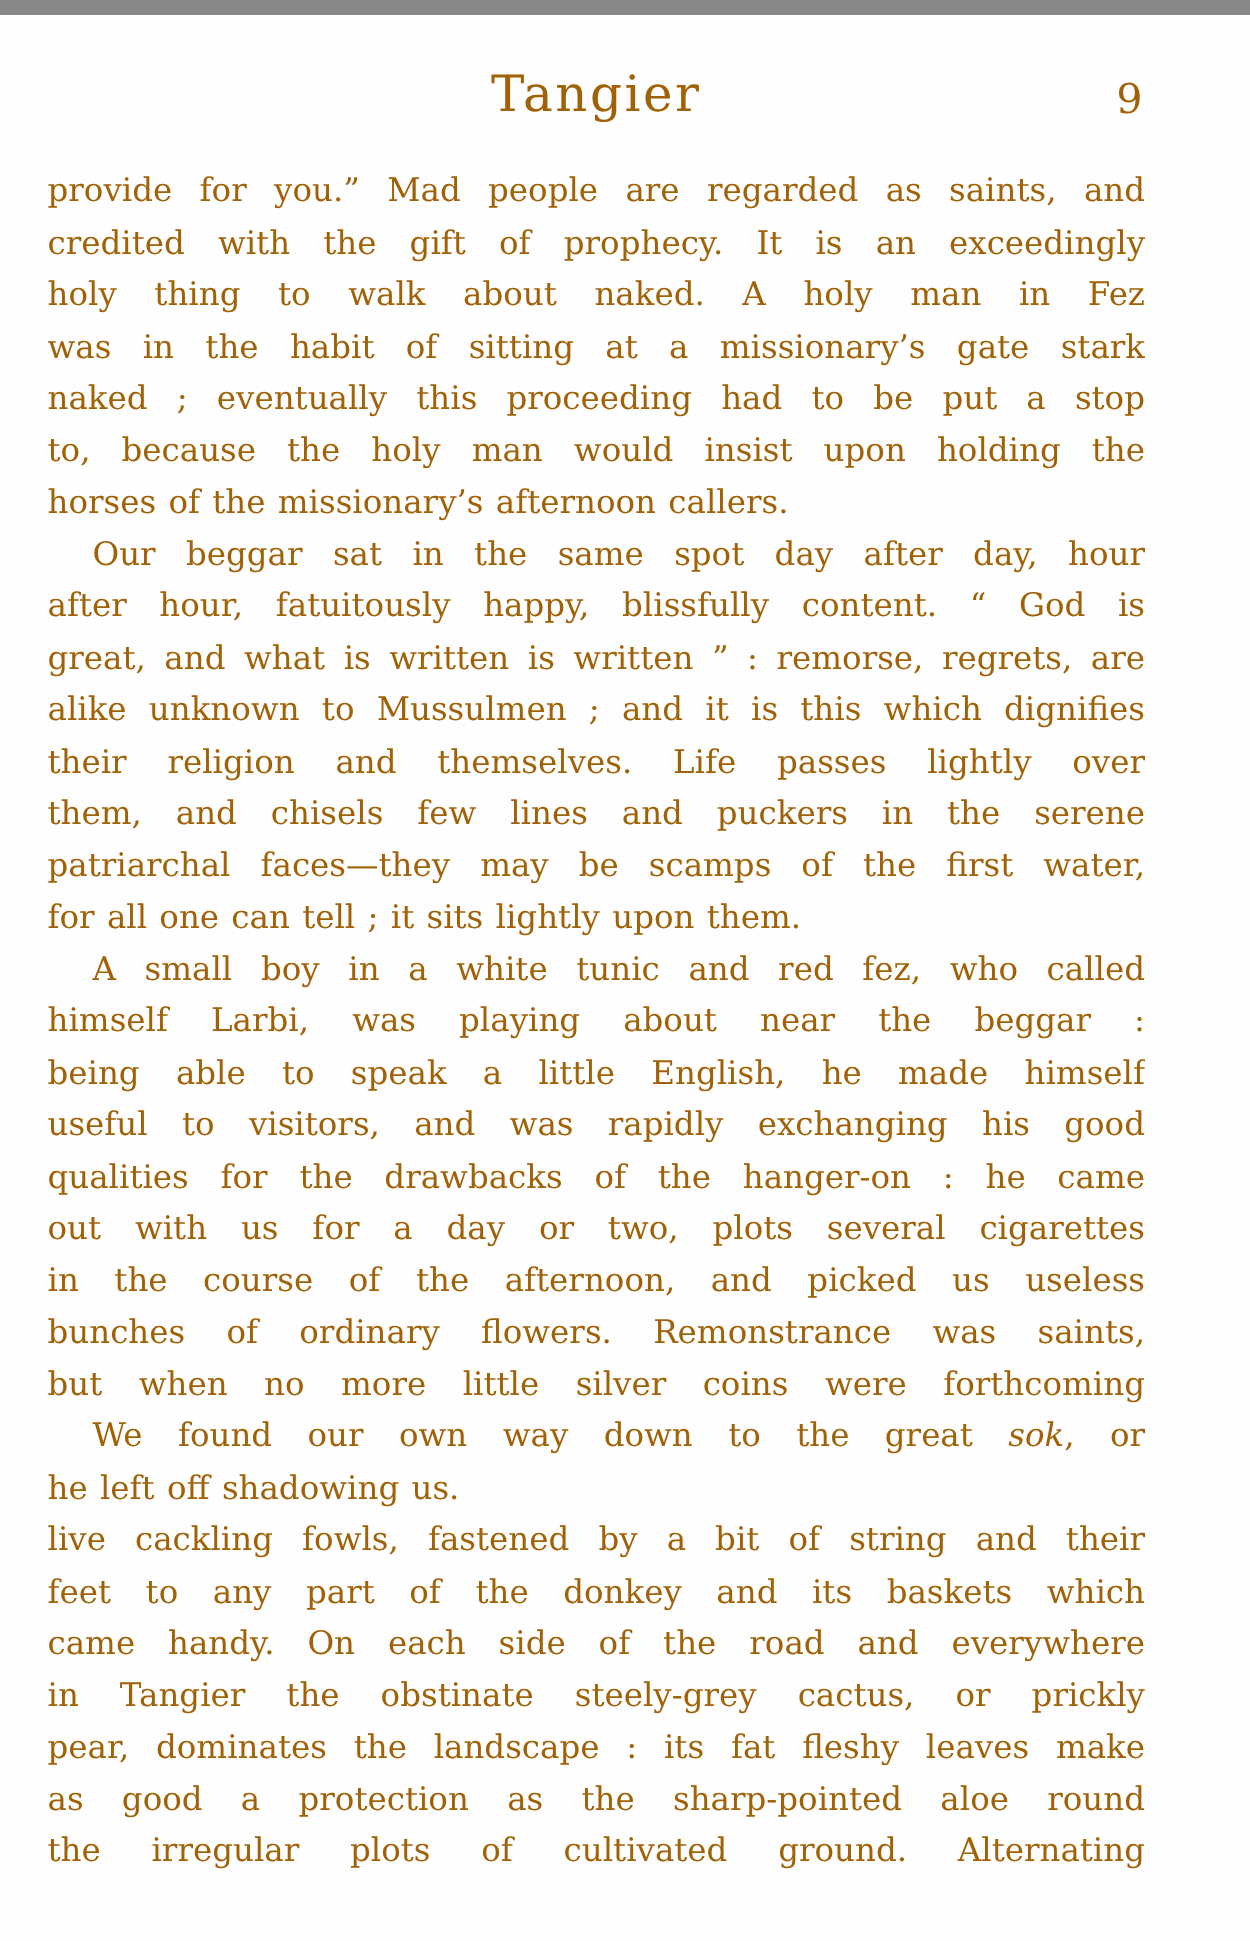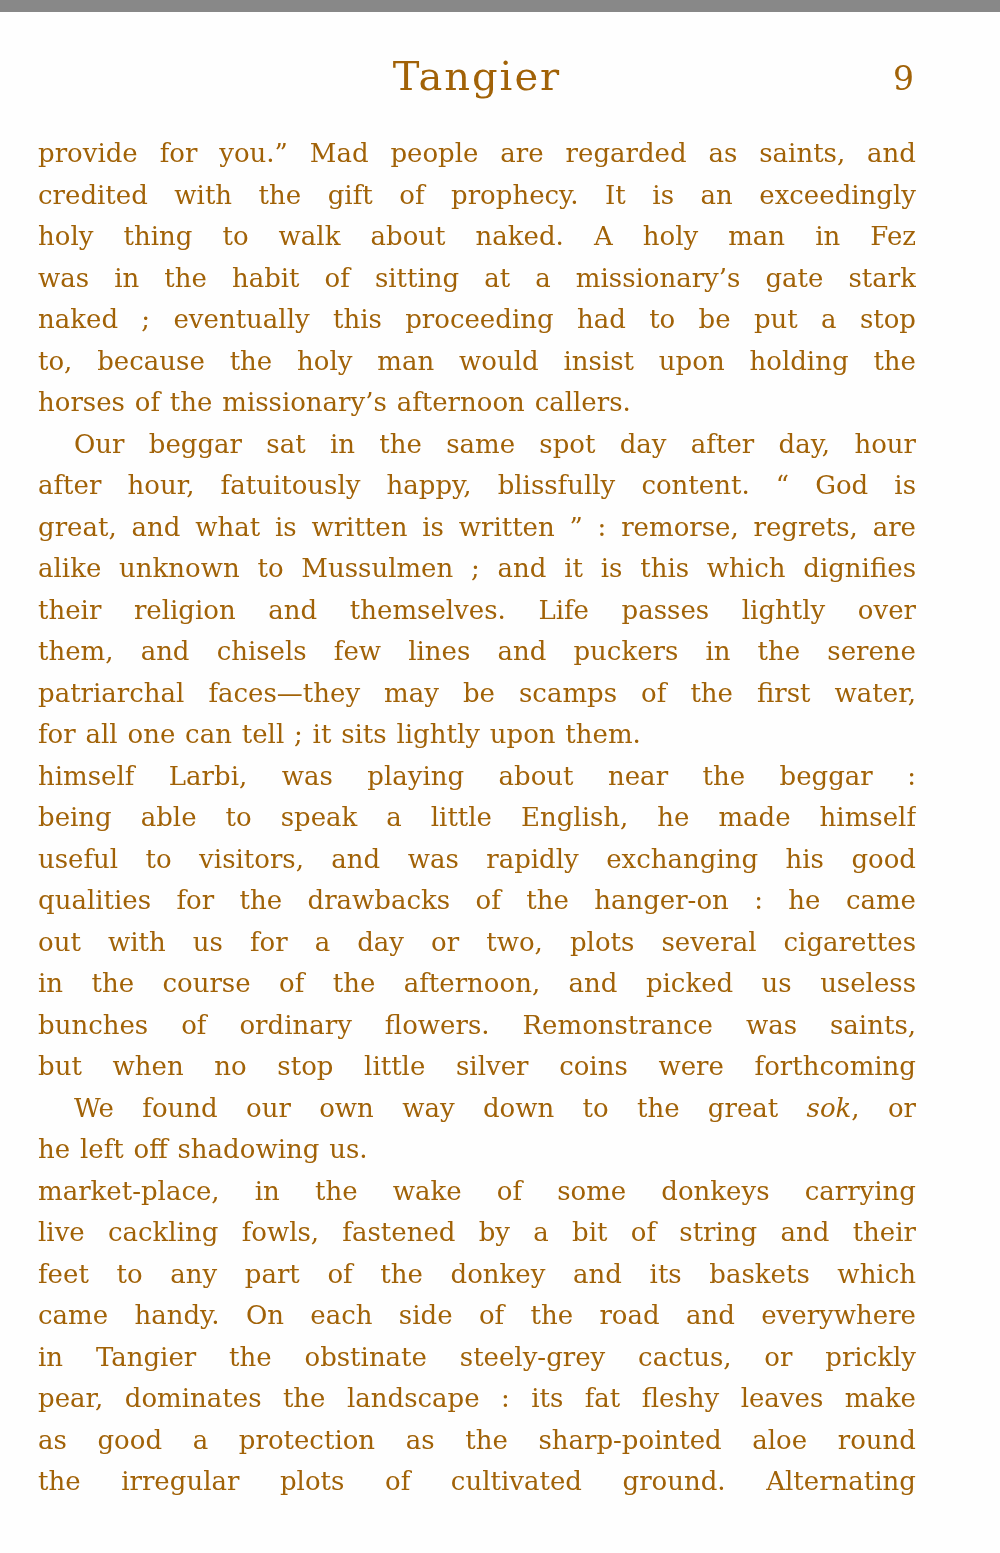--- a/index.html
+++ b/index.html
@@ -76,31 +76,31 @@
       <div class="line">to, because the holy man would insist upon holding the</div>
       <div class="line last">horses of the missionary’s afternoon callers.</div>
       <div class="line indent">Our beggar sat in the same spot day after day, hour</div>
       <div class="line">after hour, fatuitously happy, blissfully content.  “ God is</div>
       <div class="line">great, and what is written is written ” :  remorse, regrets, are</div>
       <div class="line">alike unknown to Mussulmen ; and it is this which dignifies</div>
       <div class="line">their religion and themselves.  Life passes lightly over</div>
       <div class="line">them, and chisels few lines and puckers in the serene</div>
       <div class="line">patriarchal faces—they may be scamps of the first water,</div>
       <div class="line last">for all one can tell ; it sits lightly upon them.</div>
+      <div class="line indent">A small boy in a white tunic and red fez, who called</div>
       <div class="line">himself Larbi, was playing about near the beggar :</div>
       <div class="line">being able to speak a little English, he made himself</div>
       <div class="line">useful to visitors, and was rapidly exchanging his good</div>
       <div class="line">qualities for the drawbacks of the hanger-on :  he came</div>
       <div class="line">out with us for a day or two, plots several cigarettes</div>
       <div class="line">in the course of the afternoon, and picked us useless</div>
       <div class="line">bunches of ordinary flowers.  Remonstrance was saints,</div>
-      <div class="line">but when no stop little silver coins were forthcoming</div>
+      <div class="line">but when no more little silver coins were forthcoming</div>
       <div class="line indent"><span>We found our own way down to the great </span><span class="italic">sok</span><span>, or</span></div>
       <div class="line last">he left off shadowing us.</div>
-      <div class="line">market-place, in the wake of some donkeys carrying</div>
       <div class="line">live cackling fowls, fastened by a bit of string and their</div>
       <div class="line">feet to any part of the donkey and its baskets which</div>
       <div class="line">came handy.  On each side of the road and everywhere</div>
       <div class="line">in Tangier the obstinate steely-grey cactus, or prickly</div>
       <div class="line">pear, dominates the landscape :  its fat fleshy leaves make</div>
       <div class="line">as good a protection as the sharp-pointed aloe round</div>
       <div class="line">the irregular plots of cultivated ground.  Alternating</div>
     </div>
 </div>
 

